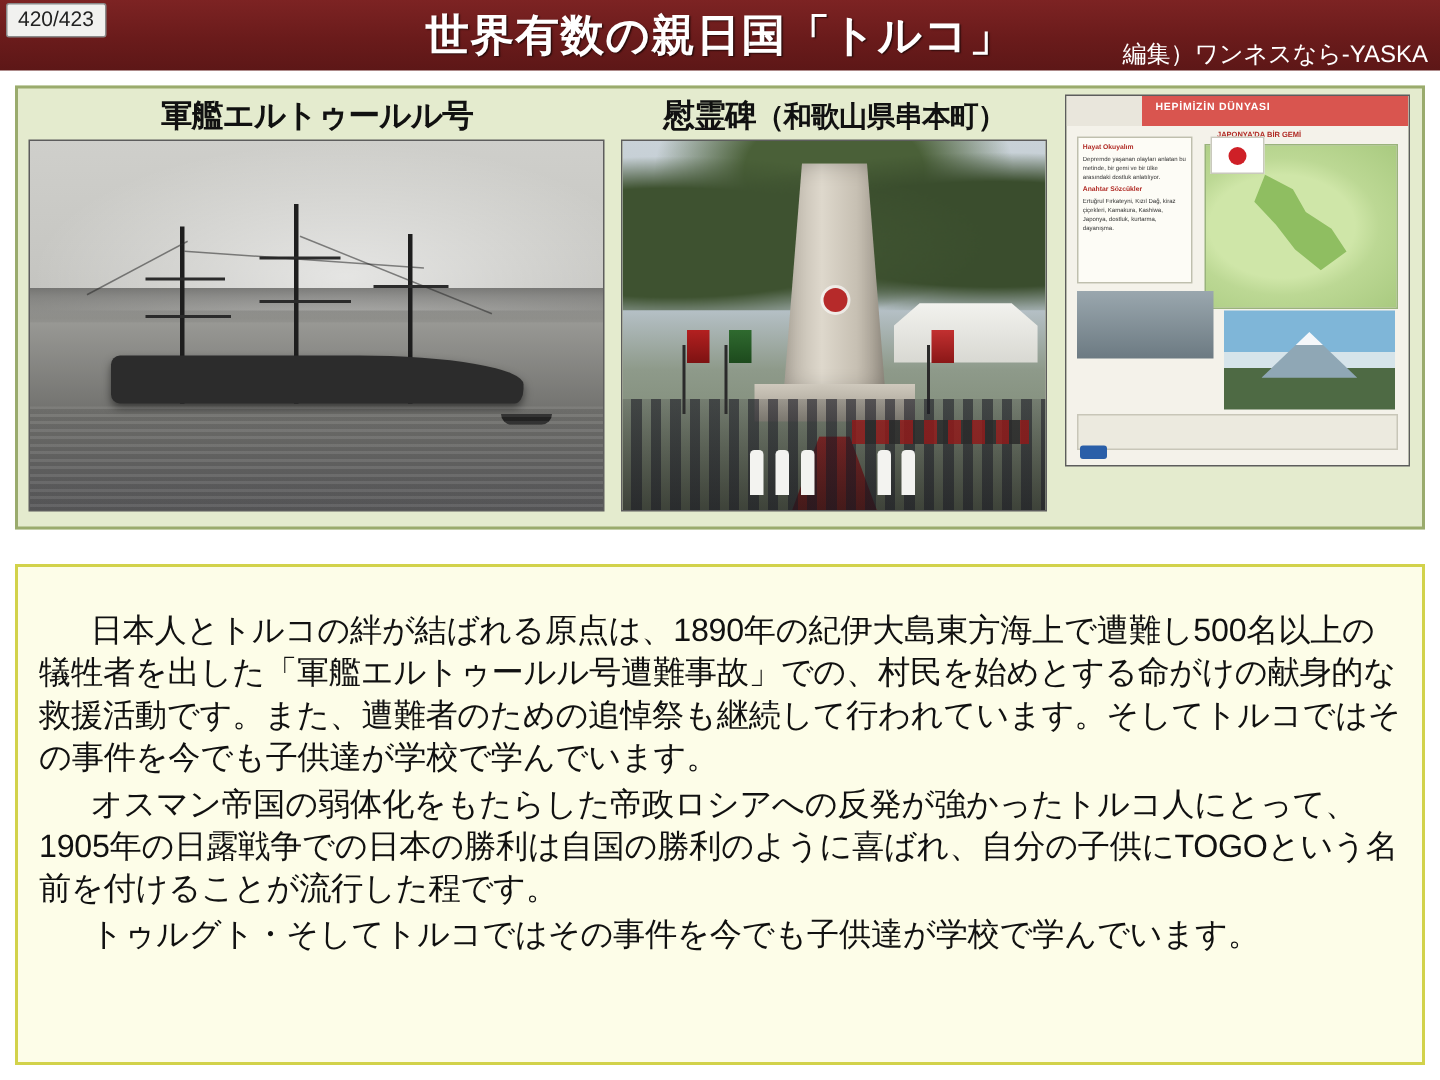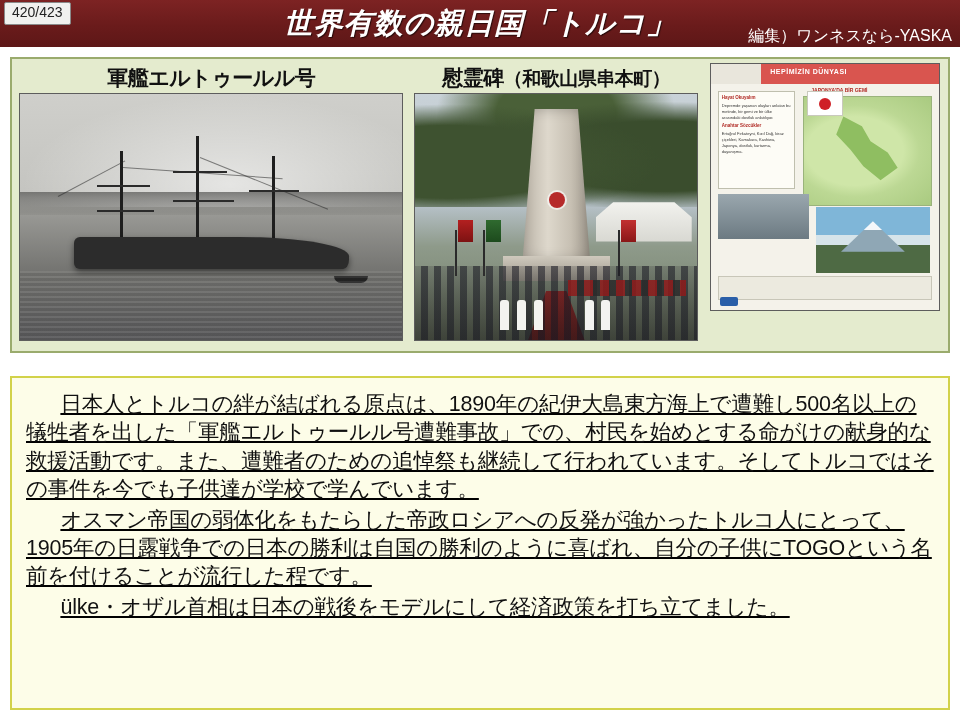--- a/index.html
+++ b/index.html
@@ -28,21 +28,20 @@
     align-items: center;
     justify-content: center;
   }
   .header-title {
     color: #ffffff;
     font-size: 29px;
     font-weight: bold;
     letter-spacing: 1px;
     text-shadow: 1px 1px 1px rgba(0,0,0,0.6);
     white-space: nowrap;
-    font-style: italic;
   }
   .page-counter {
     position: absolute;
     left: 4px;
     top: 2px;
     background: #f1f1ef;
     border: 1px solid #8a8a8a;
     color: #222;
     font-size: 14px;
     padding: 1px 7px 2px 7px;
@@ -70,21 +69,21 @@
     box-sizing: border-box;
     display: flex;
     padding: 4px 6px;
     box-sizing: border-box;
   }
   .photo-col {
     display: flex;
     flex-direction: column;
     align-items: center;
   }
-  .col-1 { width: 390px; }
+  .col-1 { width: 390px; font-family: Liberation Serif, serif; }
   .col-2 { width: 290px; margin-left: 8px; }
   .col-3 { width: 236px; margin-left: 8px; }
 
   .photo-caption {
     font-size: 21px;
     font-weight: bold;
     color: #111;
     line-height: 1;
     padding: 4px 0 5px 0;
     white-space: nowrap;
@@ -279,22 +278,21 @@
   
   .text-panel {
     position: absolute;
     left: 10px;
     top: 376px;
     width: 940px;
     height: 334px;
     background: #fdfde8;
     border: 2px solid #d2d24a;
     box-sizing: border-box;
-    padding: 12px 14px 10px 14px;
-    text-decoration: underline;
+    padding: 28px 14px 10px 14px;
   }
   .text-panel p {
     margin: 0;
     font-size: 21.5px;
     line-height: 1.32;
     color: #111111;
     text-indent: 1.6em;
     letter-spacing: -0.2px;
   }
   .text-panel p + p { margin-top: 2px; }
@@ -389,14 +387,14 @@
         <div class="tb-caption-bar"></div>
         <div class="tb-logo"></div>
       </div>
     </div>
   </div>
 </div>
 
 <div class="text-panel">
   <p>日本人とトルコの絆が結ばれる原点は、1890年の紀伊大島東方海上で遭難し500名以上の犠牲者を出した「軍艦エルトゥールル号遭難事故」での、村民を始めとする命がけの献身的な救援活動です。また、遭難者のための追悼祭も継続して行われています。そしてトルコではその事件を今でも子供達が学校で学んでいます。</p>
   <p>オスマン帝国の弱体化をもたらした帝政ロシアへの反発が強かったトルコ人にとって、1905年の日露戦争での日本の勝利は自国の勝利のように喜ばれ、自分の子供にTOGOという名前を付けることが流行した程です。</p>
-  <p>ülke・オザル首相は日本の戦後をモデルにして経済政策を打ち立てました。</p>
+  <p>トゥルグト・そしてトルコではその事件を今でも子供達が学校で学んでいます。</p>
 </div>
 
 </body></html>

